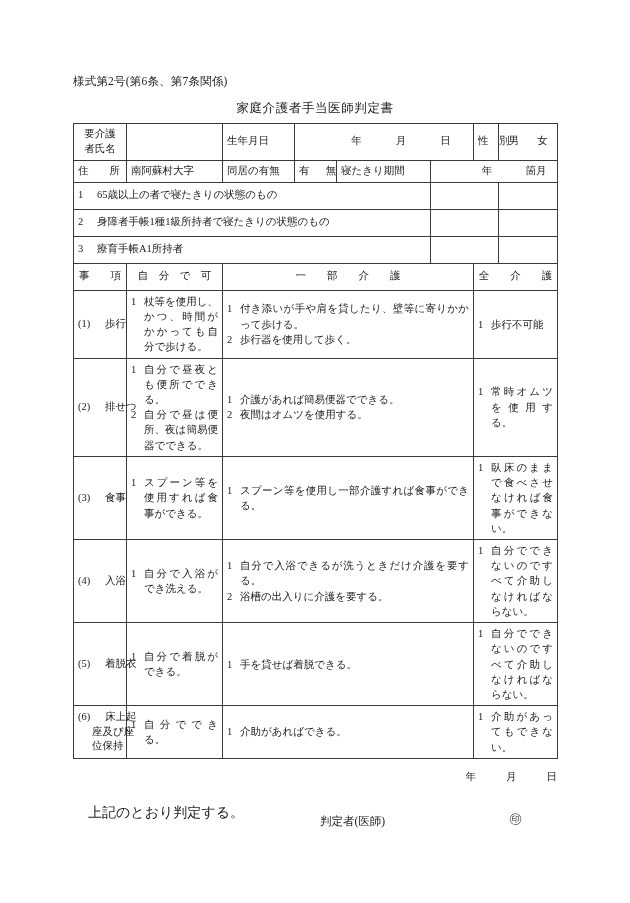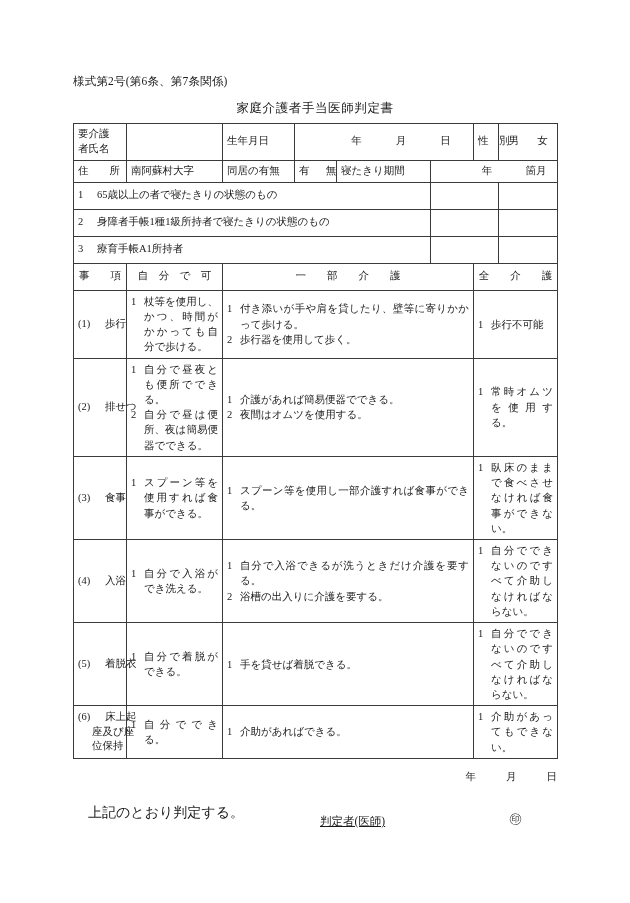--- a/index.html
+++ b/index.html
@@ -62,21 +62,21 @@
 
   .c-center { text-align: center; }
   .c-right  { text-align: right; }
   .nowrap   { white-space: nowrap; }
 
   .label-cell {
     text-align: left;
     white-space: nowrap;
   }
   .two-line-label {
-    text-align: left;
+    text-align: center;
     line-height: 1.3;
     white-space: nowrap;
   }
 
   .blank-wide { }
 
   .date-line {
     text-align: center;
     letter-spacing: 0px;
   }
@@ -142,21 +142,20 @@
     font-size: 14px;
     white-space: nowrap;
     margin-top: 12px;
   }
   .footer-signer {
     position: absolute;
     left: 320px;
     top: 814px;
     font-size: 11.5px;
     white-space: nowrap;
-    text-decoration: underline;
   }
   .footer-seal {
     position: absolute;
     left: 509px;
     top: 812px;
     font-size: 13px;
     line-height: 1;
   }
 </style>
 </head>

